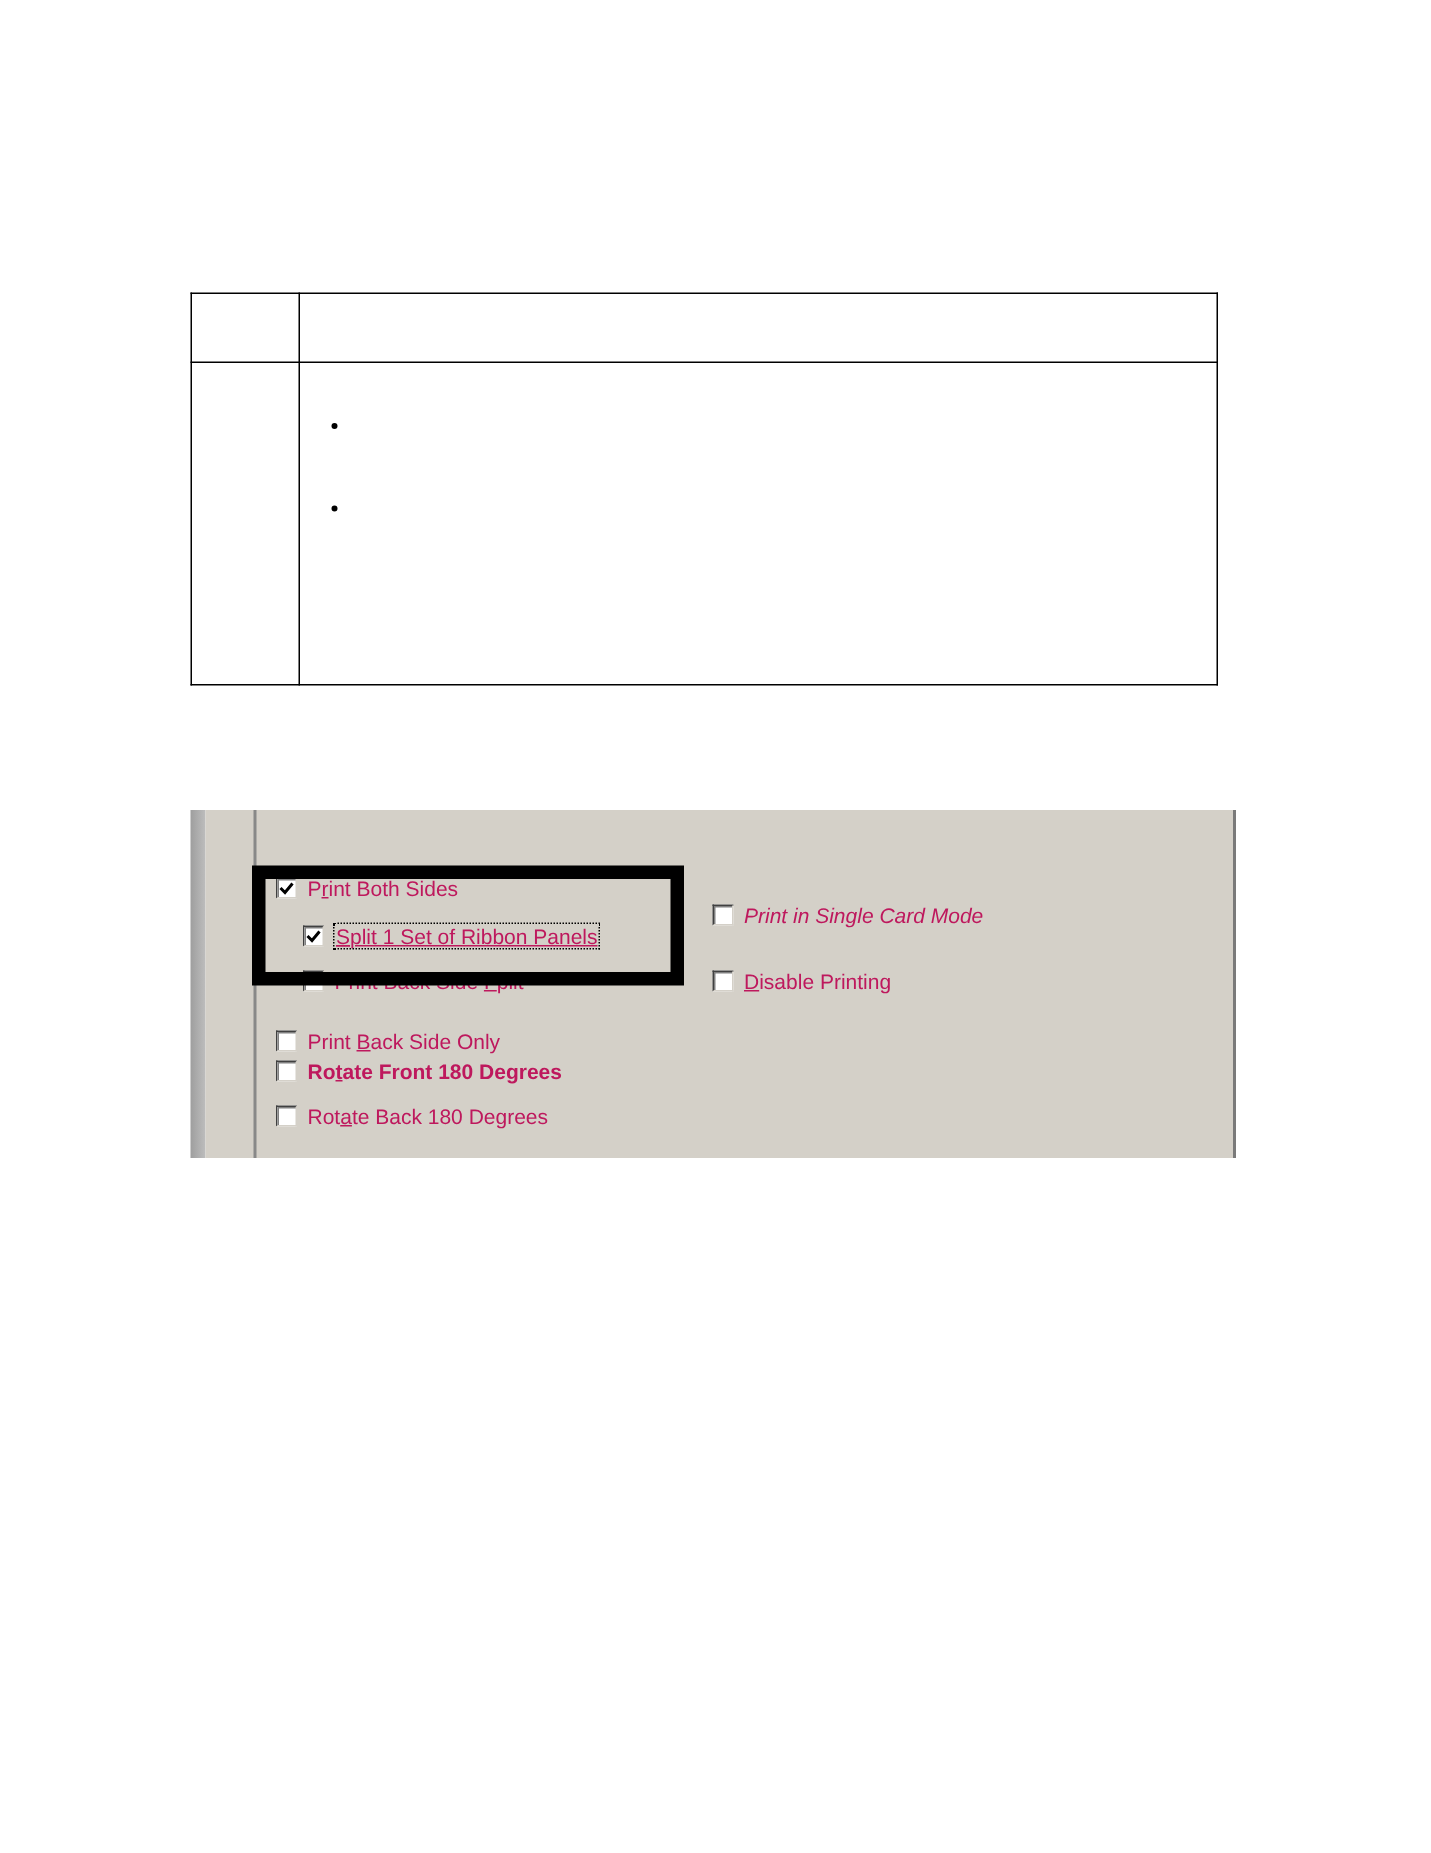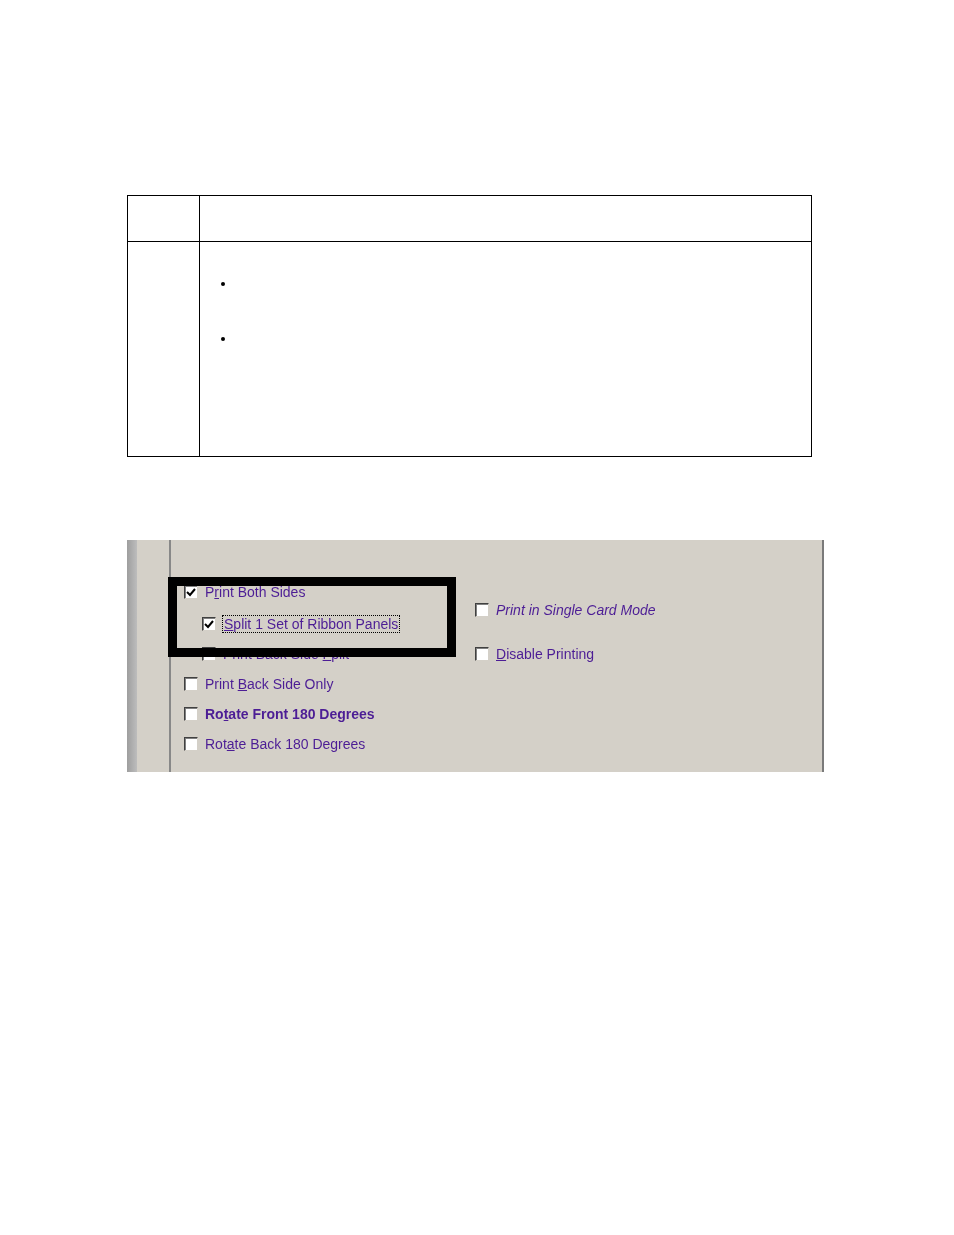--- a/index.html
+++ b/index.html
@@ -81,21 +81,21 @@
     width: 640px;
     height: 232px;
     border-left: 2px solid #888;
     border-top: 0;
   }
   .cb {
     position: absolute;
     display: flex;
     align-items: center;
     height: 20px;
-    color: #4c1d95;
+    color: #be185d;
     font-size: 14px;
     white-space: nowrap;
   }
   .cb-box {
     width: 14px;
     height: 14px;
     background: #fff;
     border: 1px solid #404040;
     border-top-color: #404040;
     border-left-color: #404040;
@@ -124,23 +124,23 @@
     position: absolute;
     left: 31px;
     top: 37px;
     width: 288px;
     height: 80px;
     border: 9px solid #000;
     box-sizing: border-box;
     pointer-events: none;
   }
   .cb-print-both-sides { left: 47px; top: 42px; }
-  .cb-split { left: 65px; top: 74px; }
+  .cb-split { left: 65px; top: 74px; text-decoration: underline; }
   .cb-print-back-first { left: 65px; top: 104px; }
-  .cb-print-back-only { left: 47px; top: 134px; }
+  .cb-print-back-only { left: 47px; top: 144px; }
   .cb-rotate-front { left: 47px; top: 164px; font-weight: bold; }
   .cb-rotate-back { left: 47px; top: 194px; }
   .cb-single-card { left: 338px; top: 60px; font-style: italic; }
   .cb-disable { left: 338px; top: 74px; margin-top: 30px; }
 </style>
 </head>
 <body>
 
 <table class="doc-table">
   <tbody>

